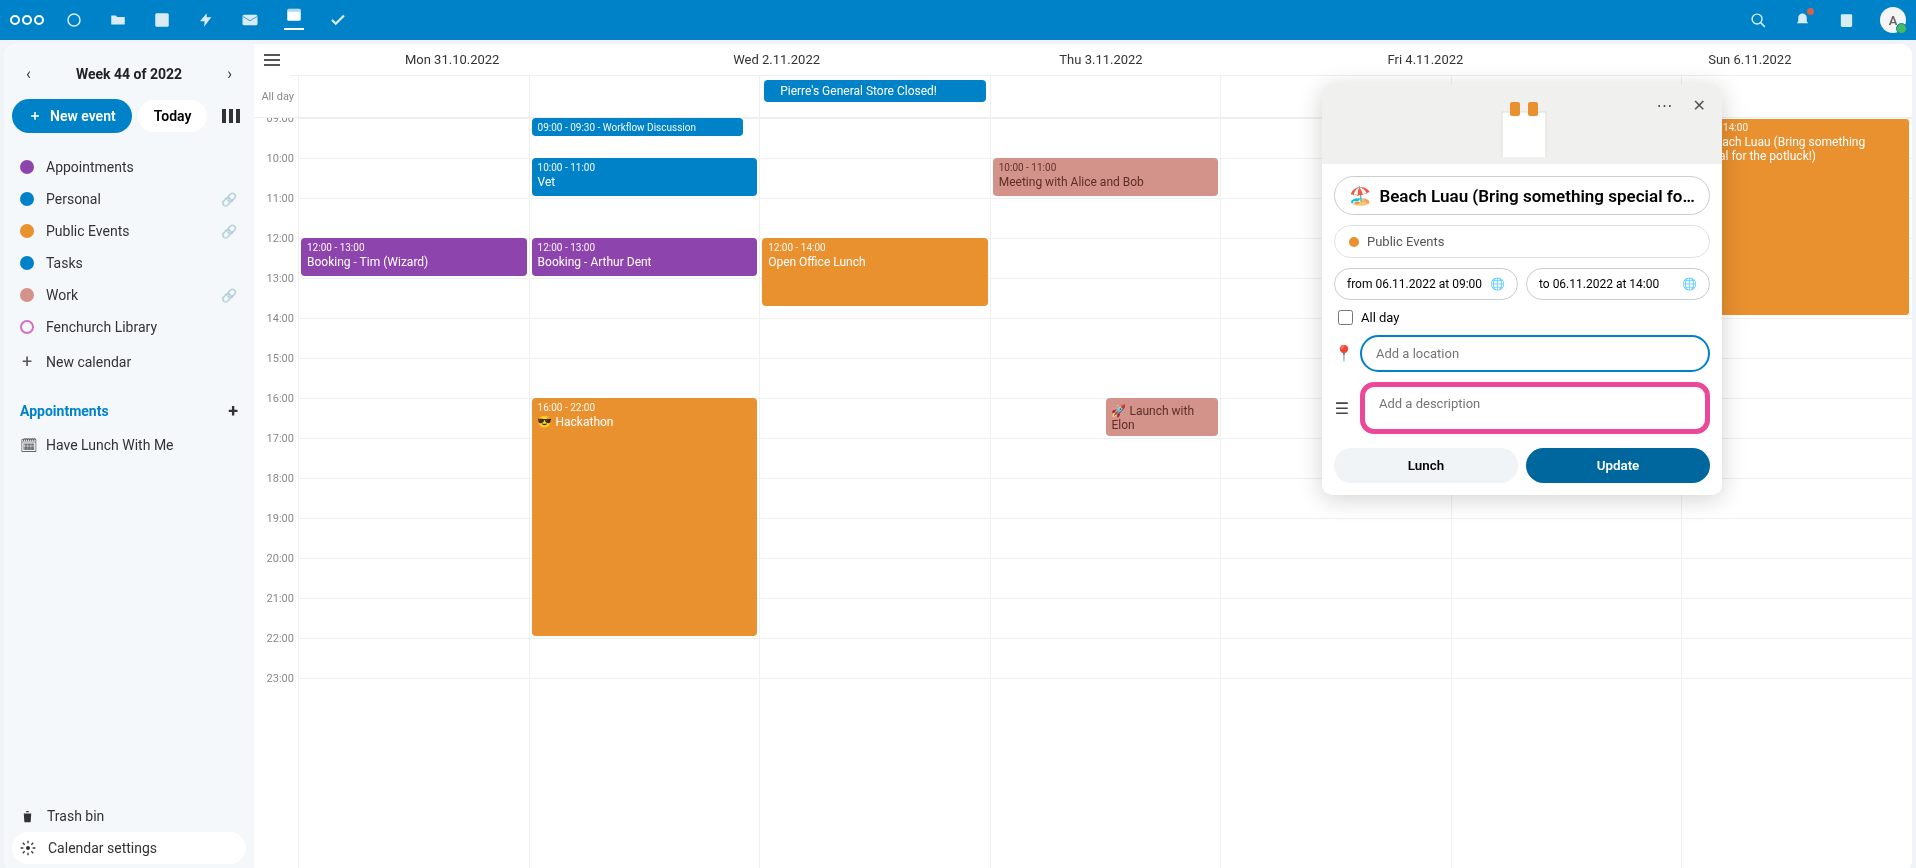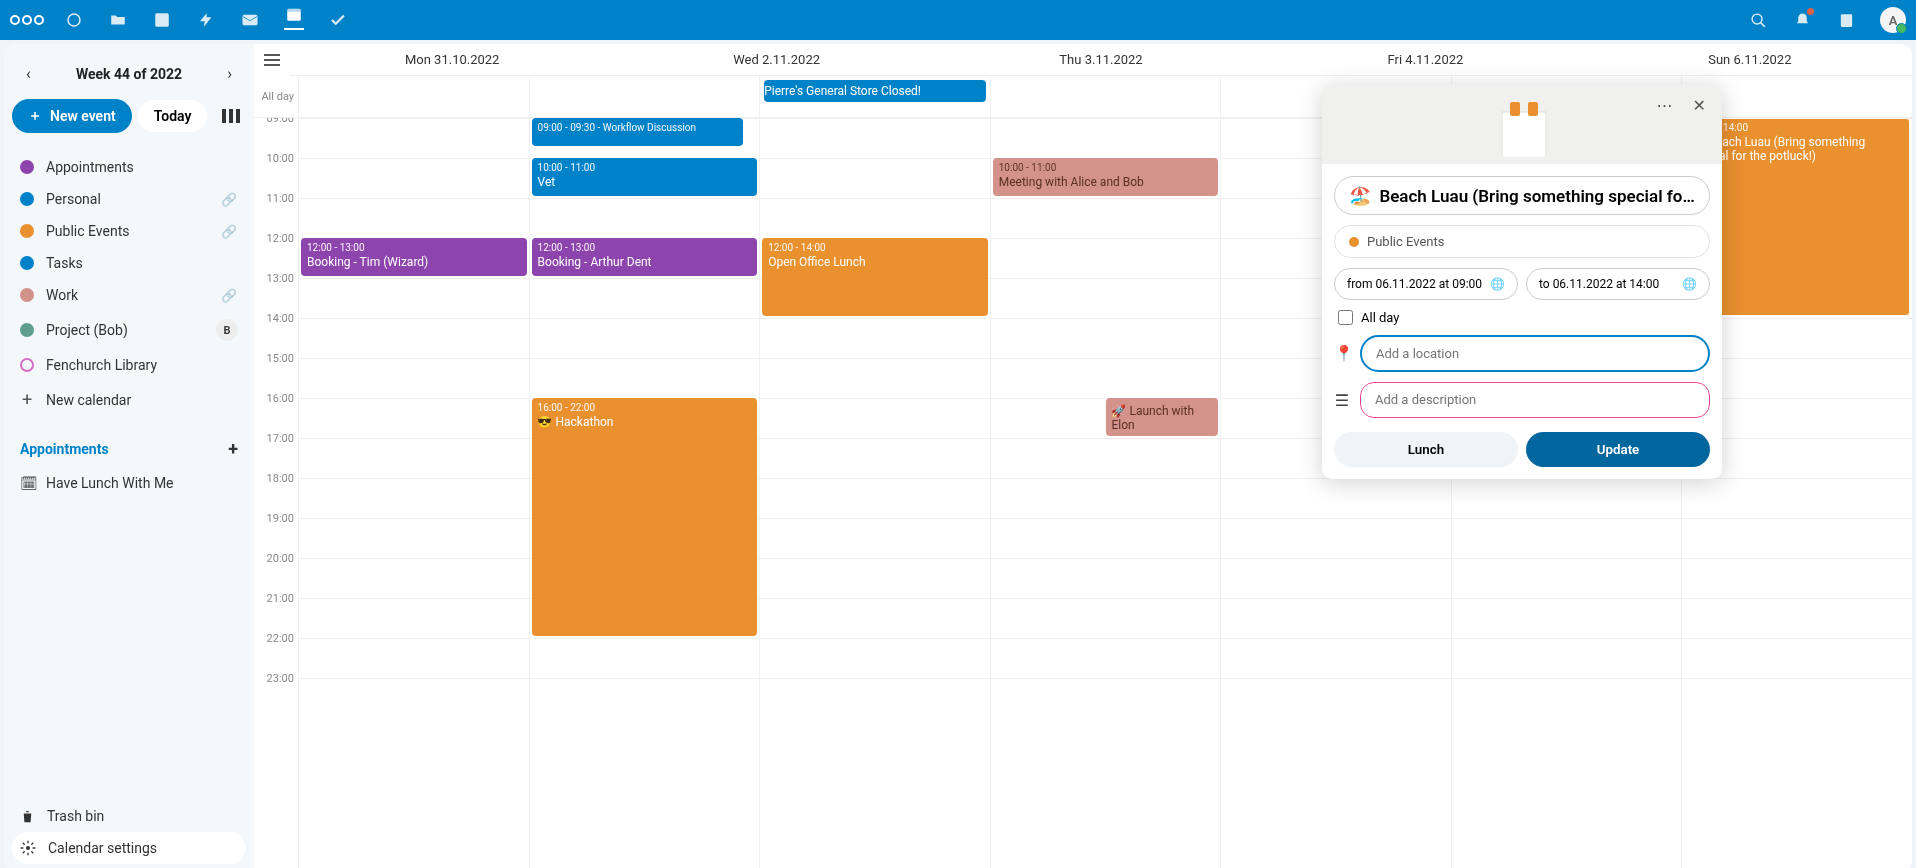--- a/index.html
+++ b/index.html
@@ -30,21 +30,21 @@
 .cal-avatar { width:22px; height:22px; border-radius:50%; background:#eee; display:flex; align-items:center; justify-content:center; font-size:11px; font-weight:600; margin-left:auto;}
 .plus-icon{font-size:18px; color:#555; width:14px; text-align:center;}
 .section-head { display:flex; align-items:center; justify-content:space-between; padding:20px 8px 8px 8px; font-size:14px; font-weight:700; color:#0082c9;}
 .sidebar-bottom { margin-top:auto;text-align:right; }
 .calgrid { flex:1; display:flex; flex-direction:column; position:relative; background:#fff;}
 .day-headers { display:flex; border-bottom:1px solid #eee; padding-left:44px;}
 .day-header { flex:1; text-align:center; padding:8px 0; font-size:13px; color:#333;}
 .allday-row { display:flex; border-bottom:1px solid #eee; }
 .allday-label { width:44px; font-size:11px; color:#888; padding:14px 4px; text-align:right;}
 .allday-cell { flex:1; border-left:1px solid #f0f0f0; padding:4px; min-height:40px;}
-.allday-event { background:#0082c9; color:#fff; font-size:12px; padding:4px 0; border-radius:4px;}
+.allday-event { background:#0082c9; color:#fff; font-size:12px; padding:4px 16px; border-radius:4px;}
 .grid-body { flex:1; display:flex; overflow:hidden;}
 .time-col { width:44px; display:flex; flex-direction:column;}
 .time-slot { height:40px; font-size:11px; color:#888; text-align:right; padding-right:4px; position:relative; top:-6px;}
 .hamburger{padding:10px; cursor:pointer; color:#555;}
 .days-area { flex:1; display:flex; position:relative;}
 .day-col { flex:1; border-left:1px solid #f0f0f0; position:relative;}
 .hour-line { height:40px; border-top:1px solid #f0f0f0;}
 .event { position:absolute; left:2px; right:2px; border-radius:4px; padding:4px 6px; font-size:11px; color:#fff; overflow:hidden;}
 .event .time{font-size:10px; opacity:0.95;}
 .event .title{font-size:12px; margin-top:2px;}
@@ -63,21 +63,21 @@
 .title-input input{border:none; outline:none; font-size:17px; font-weight:600; flex:1; overflow:hidden; text-overflow:ellipsis;}
 .cal-select { border:1px solid #e0e0e0; border-radius:20px; padding:8px 14px; display:flex; align-items:center; gap:8px; font-size:13px; color:#555;}
 .date-row { display:flex; gap:8px;}
 .date-box { flex:1; border:1px solid #ccc; border-radius:20px; padding:8px 12px; display:flex; align-items:center; justify-content:space-between; font-size:12px;}
 .globe{font-size:12px; opacity:0.6;}
 .checkbox-row { display:flex; align-items:center; gap:8px; font-size:13px; padding-left:4px;}
 .checkbox-row input{width:15px;height:15px;}
 .field-row { display:flex; align-items:center; gap:10px;}
 .field-icon{width:16px; text-align:center; color:#444;}
 .field-row input, .field-row textarea { flex:1; border:2px solid #0082c9; border-radius:20px; padding:9px 14px; font-size:13px; outline:none;}
-.field-row textarea { border:1px solid #ec4899; border-radius:14px; resize:none; height:36px; font-family:inherit;}
+.field-row textarea { border:5px solid #ec4899; border-radius:14px; resize:none; height:52px; font-family:inherit;}
 .btn-row { display:flex; gap:8px; margin-top:4px;}
 .btn-more { flex:1; background:#f0f4f7; border:none; border-radius:20px; padding:10px; font-weight:600; cursor:pointer;}
 .btn-update { flex:1; background:#00679e; color:#fff; border:none; border-radius:20px; padding:10px; font-weight:600; cursor:pointer;}
 svg{display:block;}
 </style>
 </head>
 <body>
 
 <div class="topbar">
   <div class="topbar-left">
@@ -187,25 +187,20 @@
           <span class="cal-share">🔗</span>
         </div>
         <div class="cal-item">
           <span class="cal-dot" style="background: rgb(0, 130, 201);"></span>
           <span>Tasks</span>
         </div>
         <div class="cal-item">
           <span class="cal-dot" style="background: rgb(211, 147, 138);"></span>
           <span>Work</span>
           <span class="cal-share">🔗</span>
-        </div>
-        <div class="cal-item">
-          <span class="cal-dot" style="background: rgb(95, 158, 143);"></span>
-          <span>Project (Bob)</span>
-          <span class="cal-avatar">B</span>
         </div>
         <div class="cal-item">
           <span class="cal-dot" style="border: 2px solid rgb(212, 111, 195); background: transparent;"></span>
           <span>Fenchurch Library</span>
         </div>
       </div>
     <div class="cal-item">
       <span class="plus-icon">+</span>
       <span>New calendar</span>
     </div>
@@ -318,21 +313,21 @@
             <div class="hour-line"></div>
             <div class="hour-line"></div>
             <div class="hour-line"></div>
             <div class="hour-line"></div>
             <div class="hour-line"></div>
             <div class="hour-line"></div>
             <div class="hour-line"></div>
             <div class="hour-line"></div>
             <div class="hour-line"></div>
             <div class="hour-line"></div>
-            <div class="event ev-blue-trunc" style="top: 0px; height: 28px;">
+            <div class="event ev-blue-trunc" style="top: 0px; height: 18px;">
               <div class="time">09:00 - 09:30 - Workflow Discussion</div>
             </div>
             <div class="event ev-blue" style="top: 40px; height: 38px;">
               <div class="time">10:00 - 11:00</div>
               <div class="title">Vet</div>
             </div>
             <div class="event ev-purple" style="top: 120px; height: 38px;">
               <div class="time">12:00 - 13:00</div>
               <div class="title">Booking - Arthur Dent</div>
             </div>
@@ -350,21 +345,21 @@
             <div class="hour-line"></div>
             <div class="hour-line"></div>
             <div class="hour-line"></div>
             <div class="hour-line"></div>
             <div class="hour-line"></div>
             <div class="hour-line"></div>
             <div class="hour-line"></div>
             <div class="hour-line"></div>
             <div class="hour-line"></div>
             <div class="hour-line"></div>
-            <div class="event ev-orange" style="top: 120px; height: 78px;">
+            <div class="event ev-orange" style="top: 120px; height: 68px;">
               <div class="time">12:00 - 14:00</div>
               <div class="title">Open Office Lunch</div>
             </div>
           </div>
           <div class="day-col">
             <div class="hour-line"></div>
             <div class="hour-line"></div>
             <div class="hour-line"></div>
             <div class="hour-line"></div>
             <div class="hour-line"></div>

